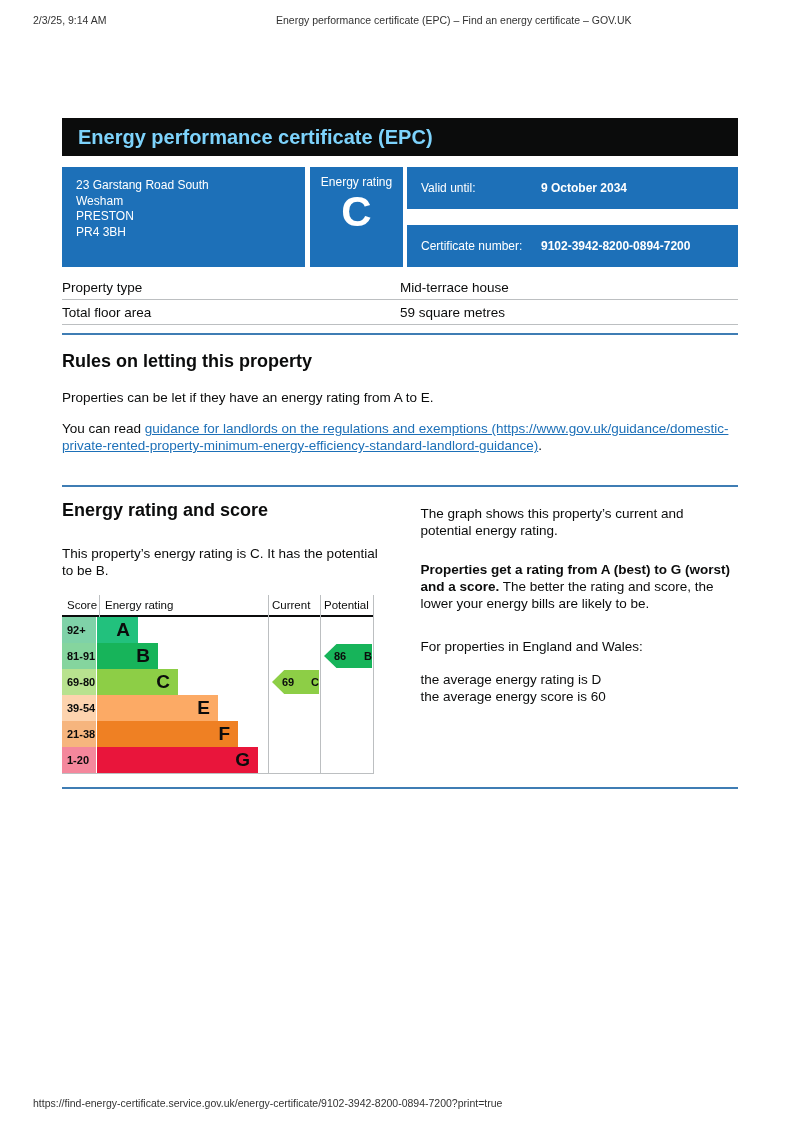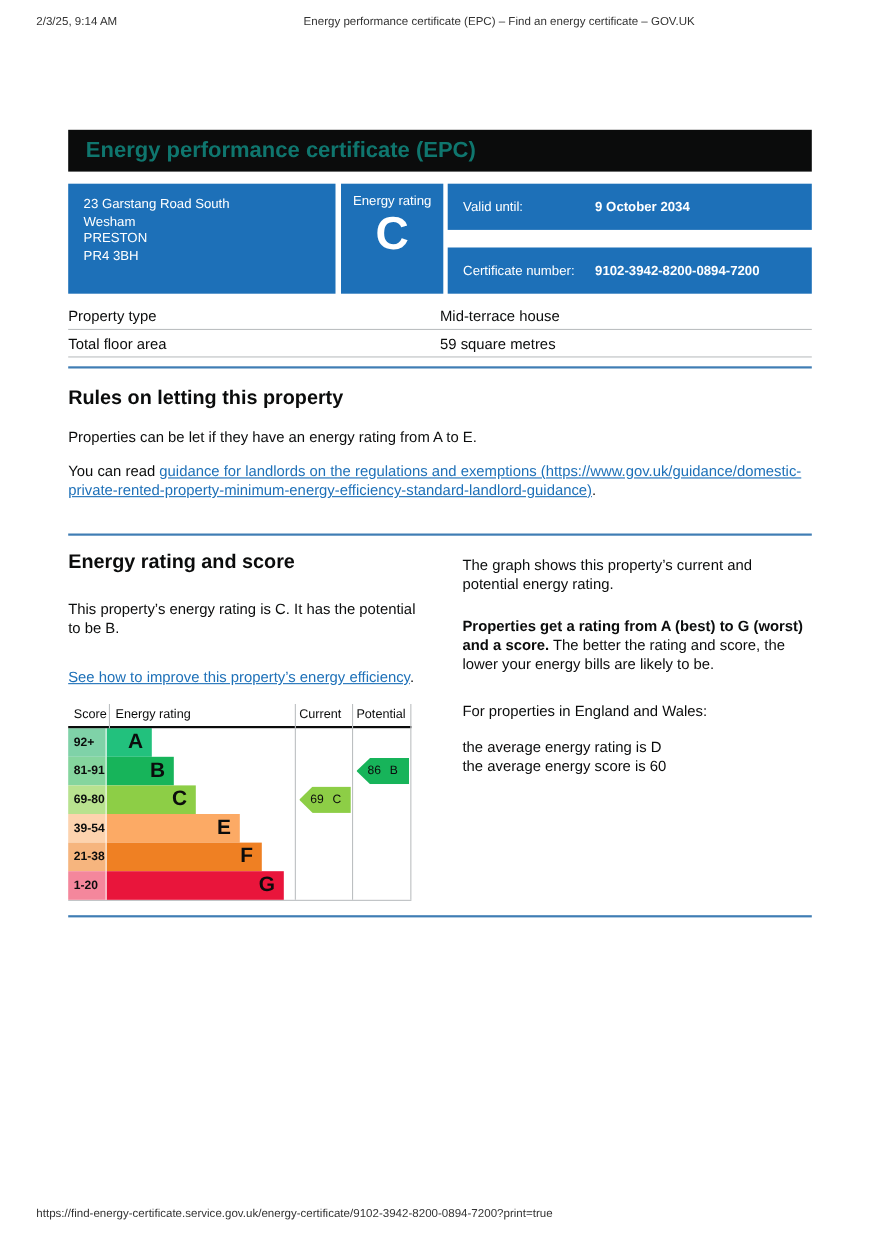--- a/index.html
+++ b/index.html
@@ -14,21 +14,21 @@
   
   .print-header, .print-footer { position:absolute; left:33px; right:33px; font-size:10.5px; color:#333; }
   .print-header { top:14px; height:14px; }
   .ph-title { position:absolute; left:243px; top:0; white-space:nowrap; }
   .print-footer { top:1097px; height:14px; }
   .pf-page { position:absolute; right:1px; top:0;margin-top:44px; }
 
   .content { position:absolute; left:62px; top:118px; width:676px; }
 
   .black-banner {
-    height:38px; background:var(--banner-black); color:#0f766e;
+    height:38px; background:var(--banner-black); color:#7dd3fc;
     display:flex; align-items:center; padding-left:16px;
     font-size:20px; font-weight:bold;
   }
 
   .blue-banner { margin-top:11px; height:100px; display:flex; }
   .box-blue { background:var(--govuk-blue); color:#fff; }
   .address-box { width:243px; padding:11px 12px 0 14px; font-size:12px; line-height:15.5px; }
   .rating-box { width:93px; margin-left:5px; text-align:center; padding-top:8px; }
   .rating-box .rating-label { font-size:12px; }
   .rating-box .rating-value { font-size:42px; font-weight:bold; line-height:46px; }
@@ -75,22 +75,22 @@
   .vline { position:absolute; width:1px; background:var(--row-border-gray); }
   .vl-score { left:37px; top:0; height:22px; }
   .vl-cur { left:206px; top:0; bottom:0; }
   .vl-pot { left:258px; top:0; bottom:0; }
   .vl-right { left:311px; top:0; bottom:0; }
   .band-row { display:flex; height:26px; }
   .score-cell { width:34px; padding-left:5px; font-size:11px; font-weight:bold; line-height:26px; }
   .band-bar { margin-left:1px; text-align:right; padding-right:8px; font-size:19px; font-weight:bold; line-height:25px; }
   .rating-arrow {
     position:absolute; height:24px; padding-left:10px;
-    display:flex; align-items:center; justify-content:flex-start; gap:8px;
-    font-size:11px; font-weight:normal; color:#0b0c0c;
+    display:flex; align-items:center; justify-content:space-between; gap:8px;
+    font-size:11px; font-weight:bold; color:#0b0c0c;
     clip-path:polygon(0 50%, 26% 0, 100% 0, 100% 100%, 26% 100%);
   }
   .arrow-current { left:210px; width:47px; top:75px; }
   .arrow-potential { left:262px; width:48px; top:49px; }
 </style>
 </head>
 <body>
 
 <div class="print-header">
   <span>2/3/25, 9:14 AM</span>
@@ -142,21 +142,20 @@
   <h2 class="sec rules-h">Rules on letting this property</h2>
   <p class="p rules-p1">Properties can be let if they have an energy rating from A to E.</p>
   <p class="p rules-p2"><span>You can read </span><a class="link">guidance for landlords on the regulations and exemptions (https://www.gov.uk/guidance/domestic-private-rented-property-minimum-energy-efficiency-standard-landlord-guidance)</a><span>.</span></p>
 
   <div class="divider d2"></div>
 
   <div class="two-col">
     <div class="col-left">
       <h2 class="sec">Energy rating and score</h2>
       <p class="p p1">This property’s energy rating is C. It has the potential to be B.</p>
-      <p class="p plink"><a class="link">See how to improve this property’s energy efficiency</a><span>.</span></p>
 
       <div class="chart">
         <div class="chart-header">
           <span class="chx chx-score">Score</span>
           <span class="chx chx-rating">Energy rating</span>
           <span class="chx chx-current">Current</span>
           <span class="chx chx-potential">Potential</span>
         </div>
 
         <div class="band-row">

